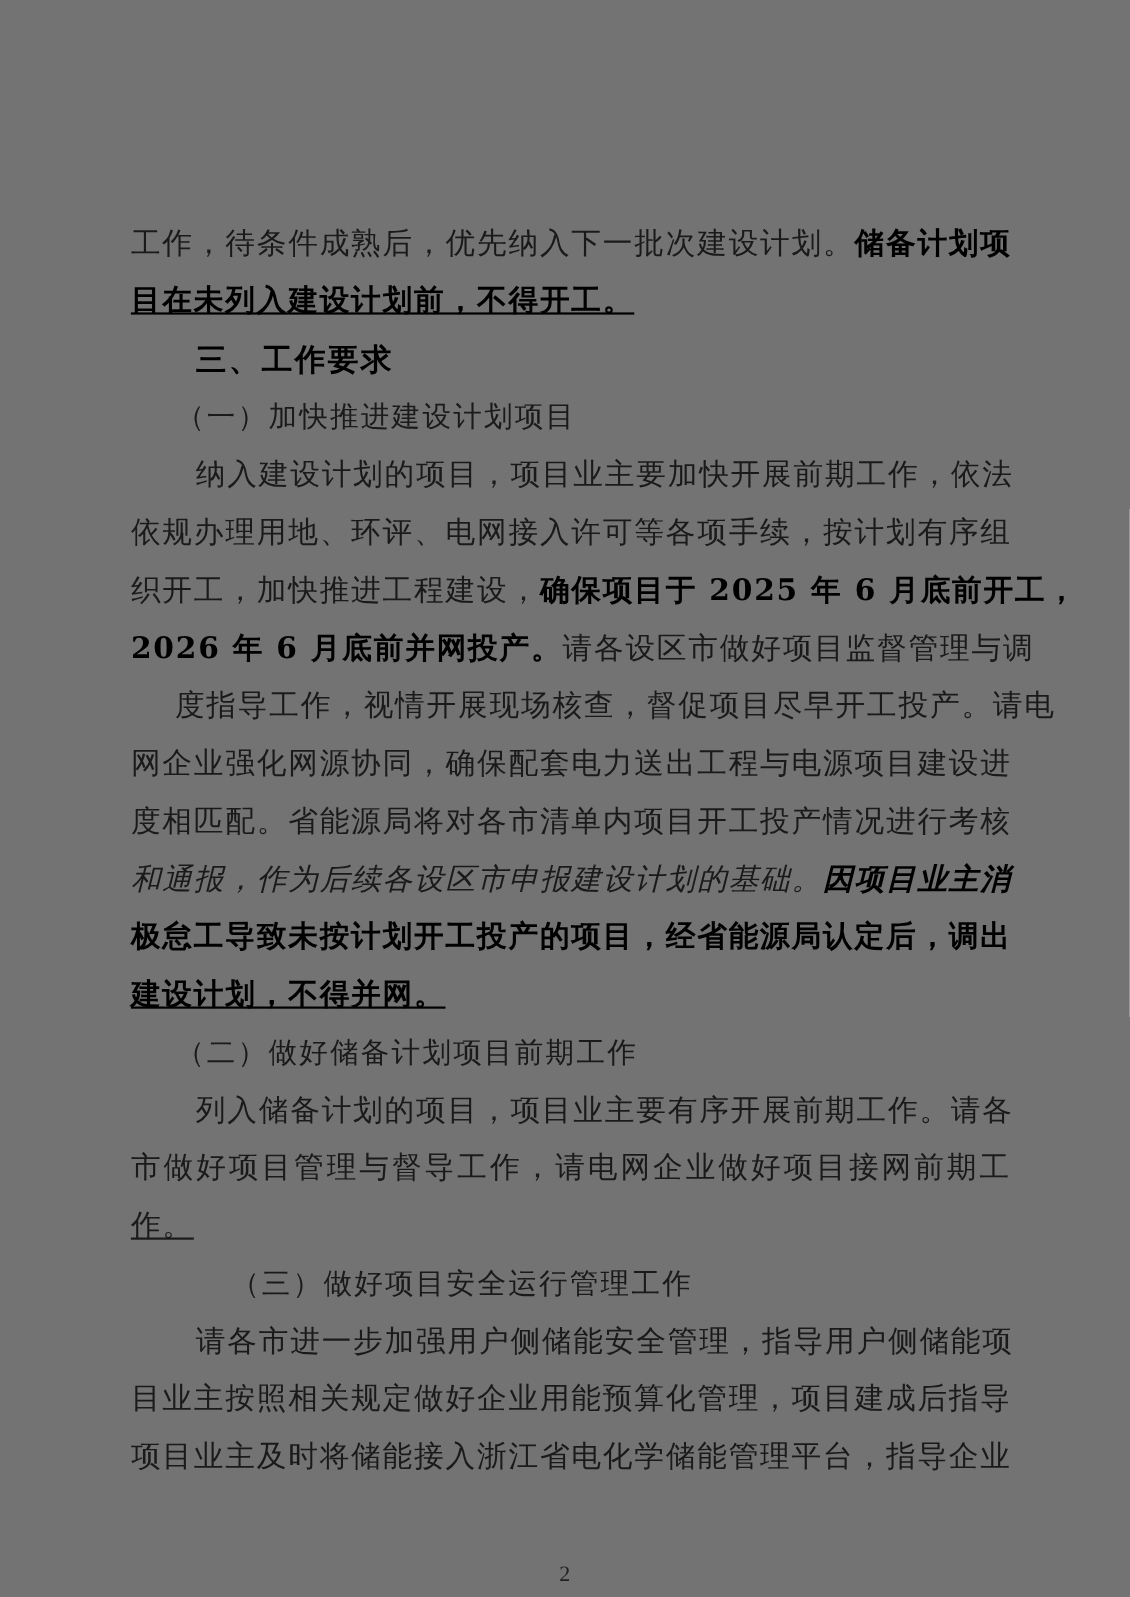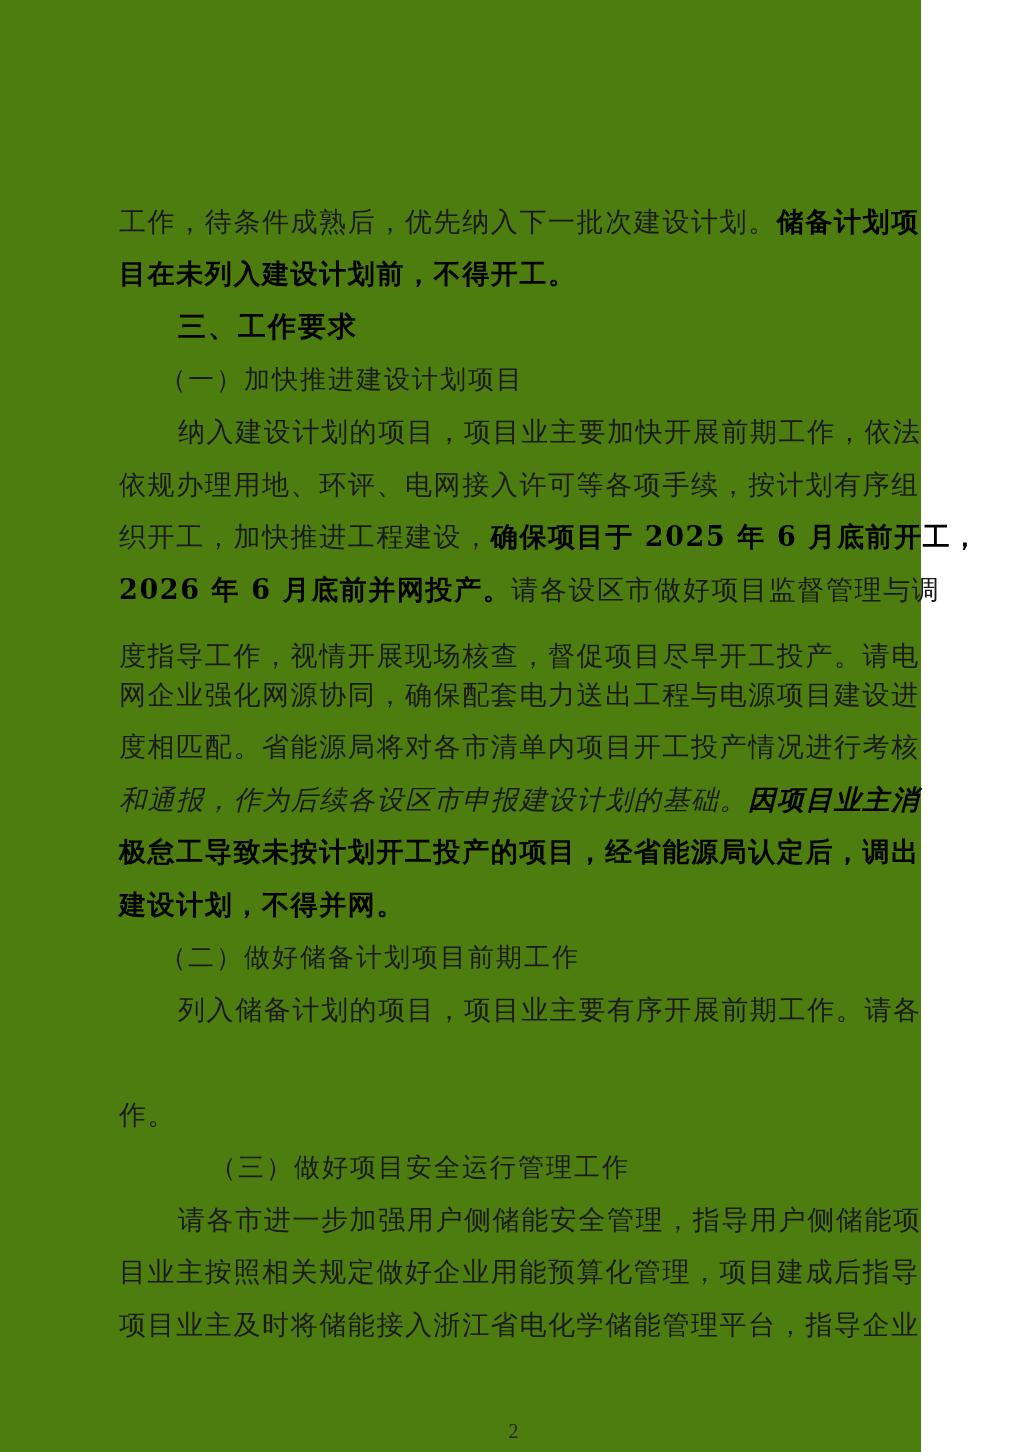--- a/index.html
+++ b/index.html
@@ -1,28 +1,28 @@
 <!DOCTYPE html>
 <html><head>
 <meta charset="utf-8">
 <style>
   html, body { margin: 0; padding: 0; background: #ffffff; }
   body {
     width: 1027px; height: 1452px; position: relative; overflow: hidden;
     font-family: "DejaVu Serif", "Liberation Serif", serif;
     color: #1a1a1a;
   }
-  .page { position: absolute; left: 0; top: 0; width: 921px; height: 1452px; background: #4d7c0f; }
+  .page { position: absolute; left: 0; top: 0; width: 1027px; height: 1452px; background: #737373; }
   .line {
     position: absolute; left: 119px; width: 800px;
     font-size: 27px; line-height: 40px; height: 40px;
     white-space: nowrap; letter-spacing: 1.6px;
     text-align: justify; text-align-last: justify;
   }
-  .line.last { text-align-last: left; }
+  .line.last { text-align-last: left; text-decoration: underline; }
   .indent { left: 178px; width: 741px; }
   .b { font-weight: bold; color: #000; }
   .h1 { left: 178px; font-size: 28px; font-weight: bold; color: #000; letter-spacing: 2px; text-align-last: left; }
   .h2 { left: 160px; font-size: 26px; letter-spacing: 2px; text-align-last: left; }
   .pagenum {
     position: absolute; top: 1420px; left: 0; width: 1027px; text-align: center;
     font-family: "Liberation Serif", serif; font-size: 20px; color: #222;
   }
 </style>
 </head>
@@ -39,36 +39,37 @@
   <div class="line h2" style="top:359px;"><span>（一）加快推进建设计划项目</span></div>
 
   <div class="line indent" style="top:412px;"><span>纳入建设计划的项目，项目业主要加快开展前期工作，依法</span></div>
 
   <div class="line" style="top:465px;"><span>依规办理用地、环评、电网接入许可等各项手续，按计划有序组</span></div>
 
   <div class="line" style="top:517px;"><span>织开工，加快推进工程建设，</span><span class="b">确保项目于 2025 年 6 月底前开工，</span></div>
 
   <div class="line" style="top:570px;"><span class="b">2026 年 6 月底前并网投产。</span><span>请各设区市做好项目监督管理与调</span></div>
 
-  <div class="line" style="top:636px;"><span>度指导工作，视情开展现场核查，督促项目尽早开工投产。请电</span></div>
+  <div class="line" style="top:622px;margin-left:40px;"><span>度指导工作，视情开展现场核查，督促项目尽早开工投产。请电</span></div>
 
   <div class="line" style="top:675px;"><span>网企业强化网源协同，确保配套电力送出工程与电源项目建设进</span></div>
 
   <div class="line" style="top:727px;"><span>度相匹配。省能源局将对各市清单内项目开工投产情况进行考核</span></div>
 
   <div class="line" style="top:780px;font-style:italic;"><span>和通报，作为后续各设区市申报建设计划的基础。</span><span class="b">因项目业主消</span></div>
 
   <div class="line b" style="top:832px;"><span>极怠工导致未按计划开工投产的项目，经省能源局认定后，调出</span></div>
 
   <div class="line last b" style="top:885px;"><span>建设计划，不得并网。</span></div>
 
   <div class="line h2" style="top:937px;"><span>（二）做好储备计划项目前期工作</span></div>
 
   <div class="line indent" style="top:990px;"><span>列入储备计划的项目，项目业主要有序开展前期工作。请各</span></div>
 
+  <div class="line" style="top:1042px;"><span>市做好项目管理与督导工作，请电网企业做好项目接网前期工</span></div>
 
   <div class="line last" style="top:1095px;"><span>作。</span></div>
 
   <div class="line h2" style="top:1147px; left:178px;margin-left:32px;"><span>（三）做好项目安全运行管理工作</span></div>
 
   <div class="line indent" style="top:1200px;"><span>请各市进一步加强用户侧储能安全管理，指导用户侧储能项</span></div>
 
   <div class="line" style="top:1252px;"><span>目业主按照相关规定做好企业用能预算化管理，项目建成后指导</span></div>
 
   <div class="line" style="top:1305px;"><span>项目业主及时将储能接入浙江省电化学储能管理平台，指导企业</span></div>

